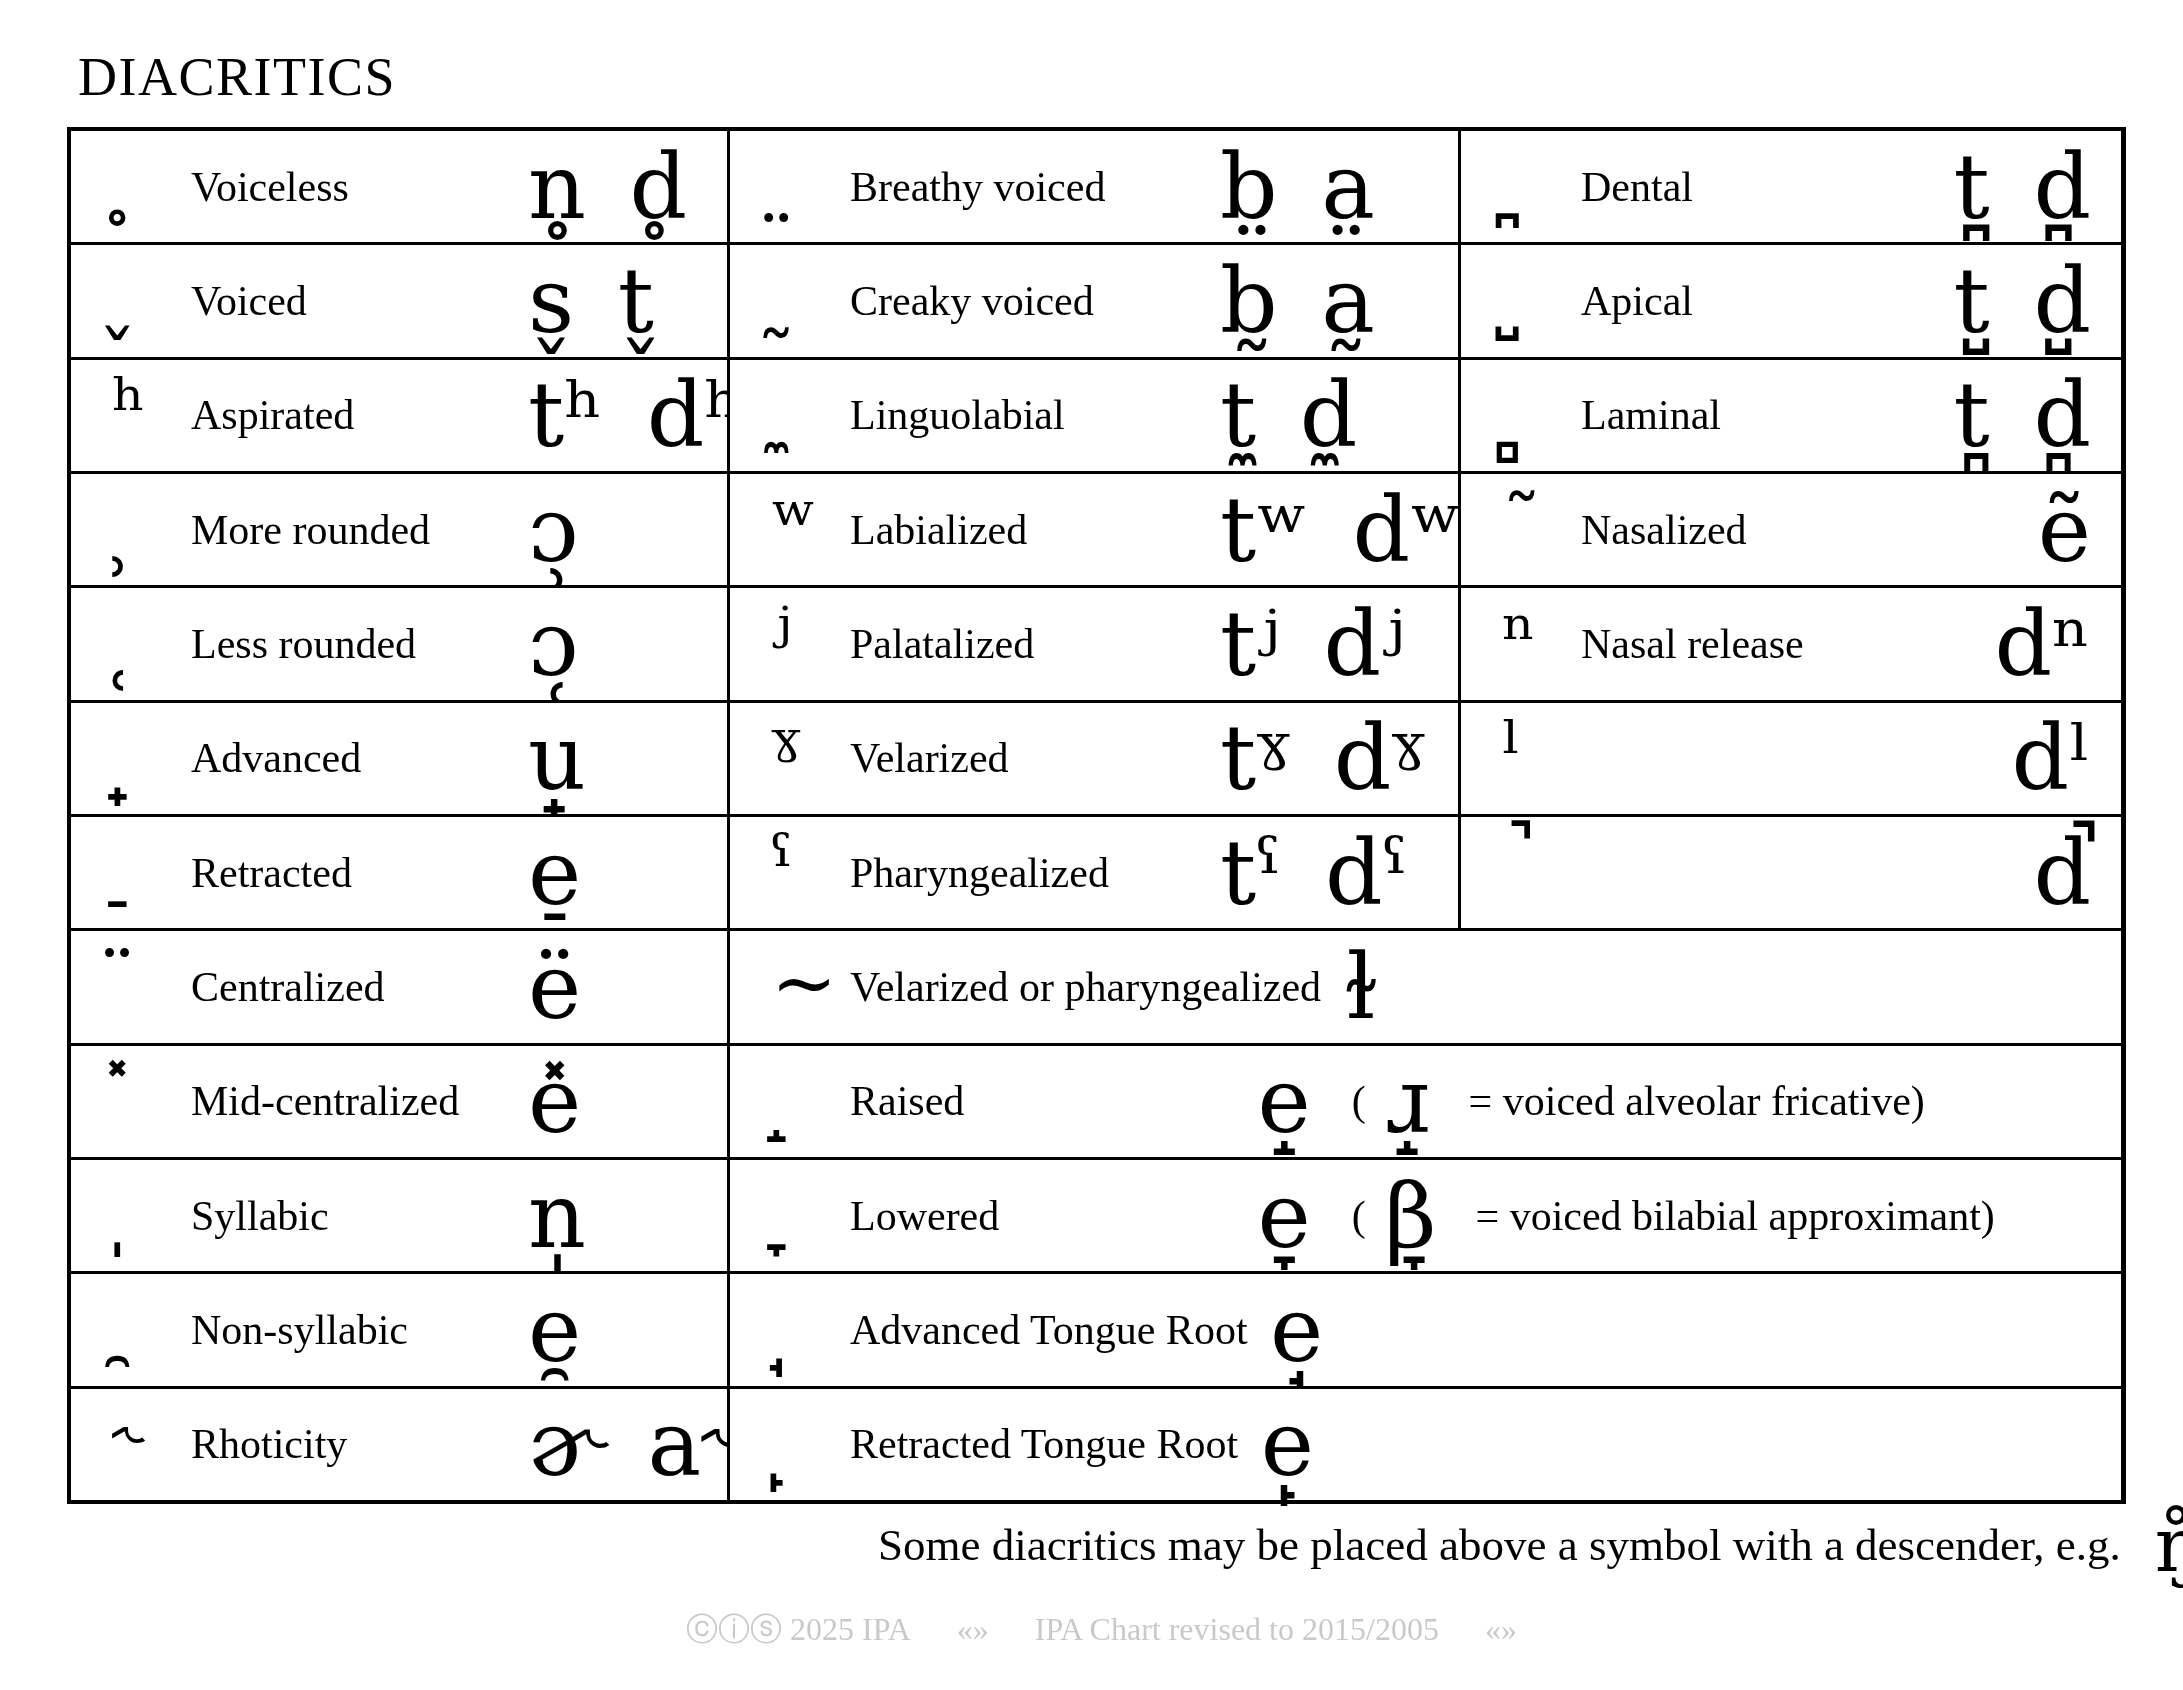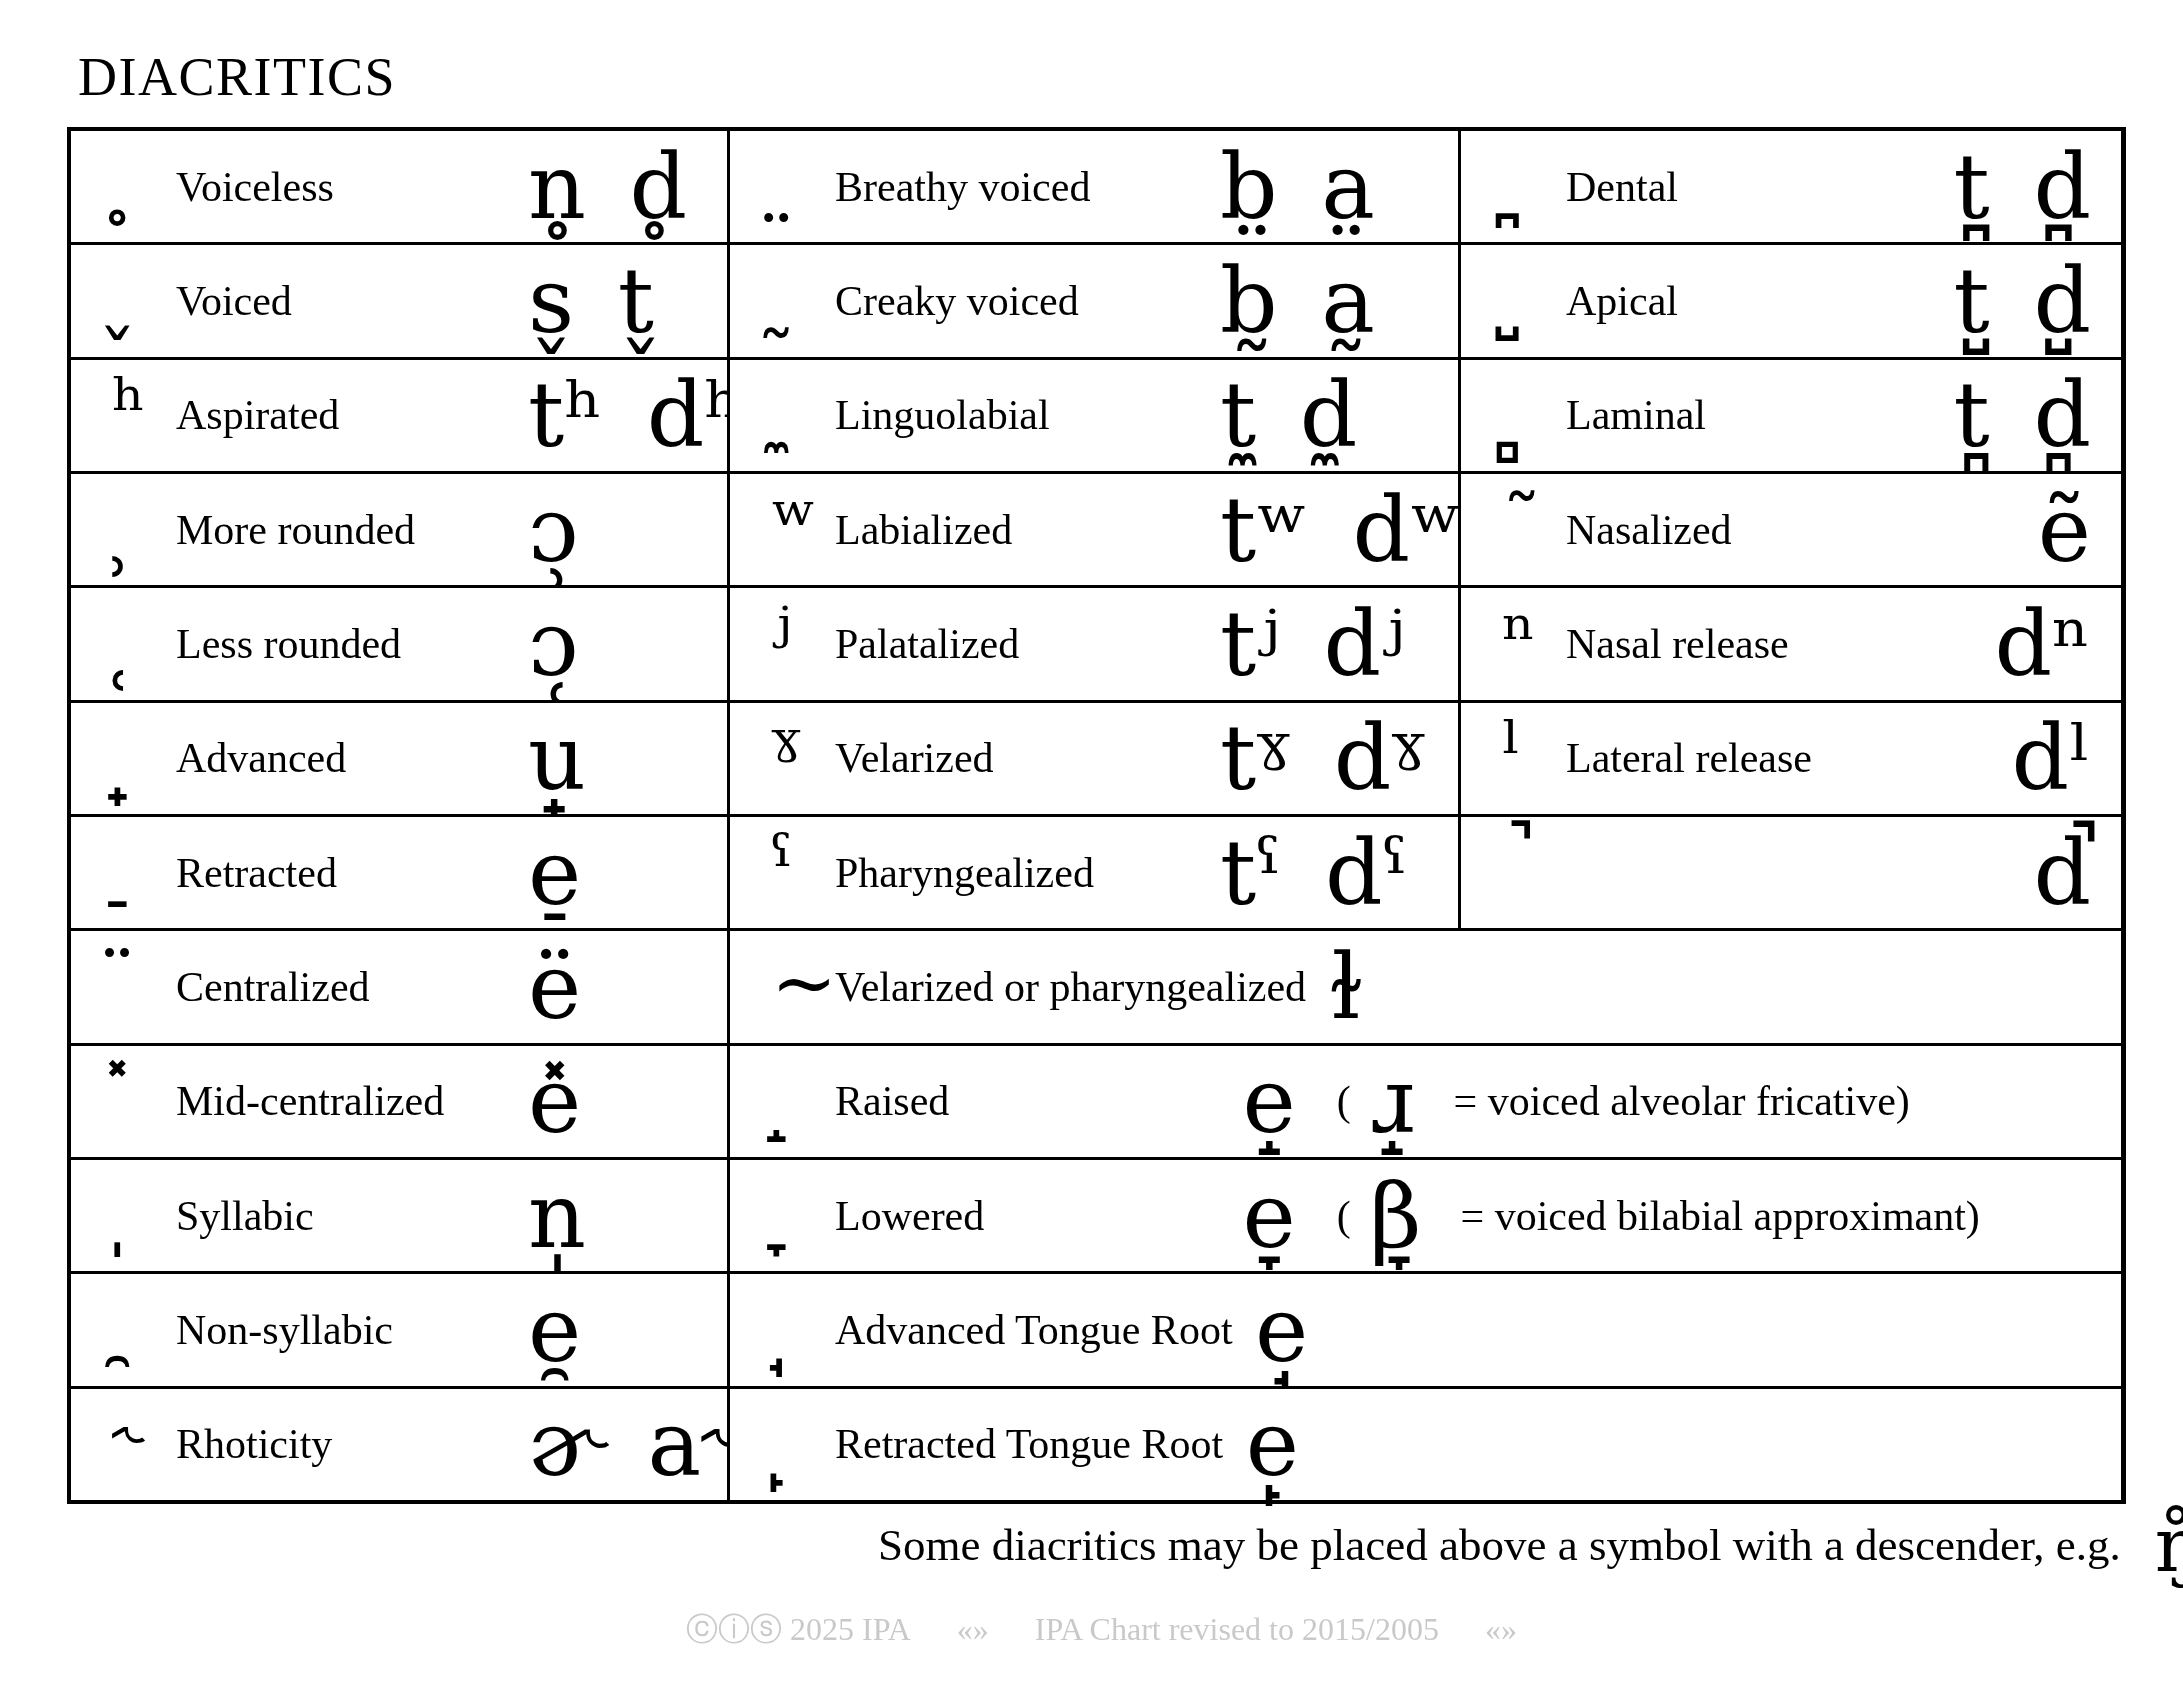--- a/index.html
+++ b/index.html
@@ -41,20 +41,21 @@
     font-size:79px;line-height:1;
     white-space:pre;
   }
   .mark-bottom{bottom:22.5px;}
   .mark-top{top:10.5px;}
   .mark-middle{top:50%;transform:translateY(-55%);}
   .label{
     padding-left:105px;
     font-size:42px;line-height:1.1;
     white-space:nowrap;
+    margin-left:15px;
   }
   .examples{
     font-family:"DejaVu Serif",serif;
     font-size:90px;line-height:1;
     word-spacing:15px;white-space:pre;
   }
   .cell-c1 .examples{position:absolute;left:457px;top:50%;transform:translateY(-50%);}
   .cell-c2 .examples{position:absolute;left:490px;top:50%;transform:translateY(-50%);}
   .cell-c3 .examples{position:absolute;right:30px;top:50%;transform:translateY(-50%);}
   .cell-wide .label{min-width:385px;}
@@ -176,21 +177,20 @@
       <span class="label">Advanced</span>
       <span class="examples">u̟</span>
     </div>
     <div class="cell cell-c2" style="grid-column:2;grid-row:6">
       <span class="mark mark-top">ˠ</span>
       <span class="label">Velarized</span>
       <span class="examples">tˠ dˠ</span>
     </div>
     <div class="cell cell-c3" style="grid-column:3;grid-row:6">
       <span class="mark mark-top">ˡ</span>
-      <span class="label">Lateral release</span>
       <span class="examples">dˡ</span>
     </div>
 
     <div class="cell cell-c1" style="grid-column:1;grid-row:7">
       <span class="mark mark-bottom">&nbsp;̠</span>
       <span class="label">Retracted</span>
       <span class="examples">e̠</span>
     </div>
     <div class="cell cell-c2" style="grid-column:2;grid-row:7">
       <span class="mark mark-top">ˤ</span>

